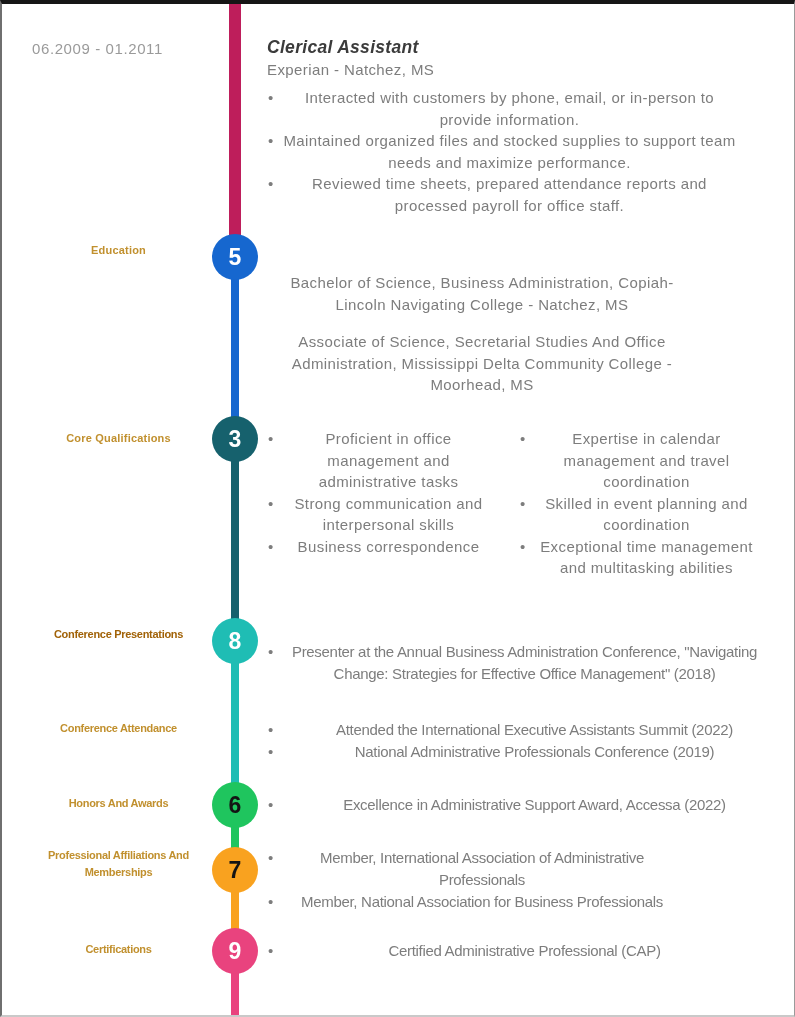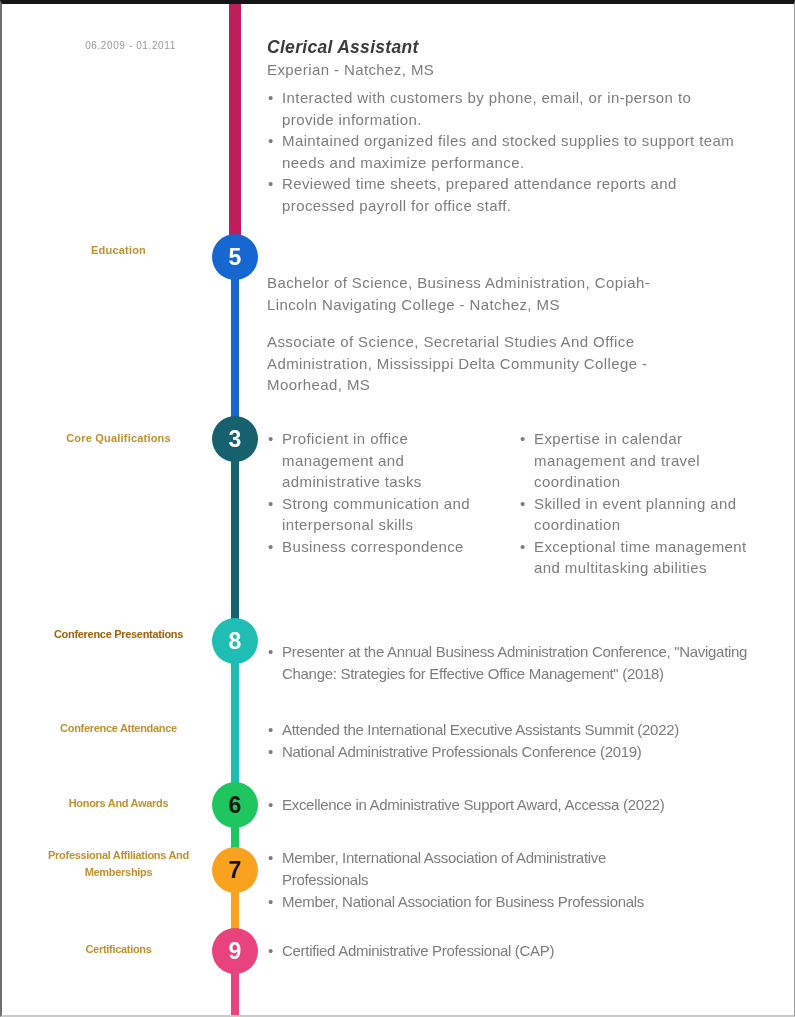--- a/index.html
+++ b/index.html
@@ -48,24 +48,24 @@
     position: absolute;
     left: 30px; width: 173px;
     text-align: center;
     font-size: 11px; font-weight: bold;
     line-height: 17px;
     letter-spacing: 0.2px;
   }
 
   
   .content { position: absolute; left: 265px; font-size: 15px; line-height: 21.5px; letter-spacing: 0.4px; }
-  .muted { color: #7d7d7d; }
+  .muted { color: #7d7d7d; text-align: center; }
   .date-range {
-    position: absolute; left: 42px; top: 36px; width: 173px;
-    text-align: center; font-size: 10px; color: #9a9a9a; letter-spacing: 0.6px;
+    position: absolute; left: 30px; top: 36px; width: 173px;
+    text-align: left; font-size: 15px; color: #9a9a9a; letter-spacing: 0.6px;
   }
   .job-title {
     position: absolute; left: 265px; top: 33px;
     font-size: 17.5px; font-weight: bold; font-style: italic;
     color: #3b3b3b; letter-spacing: 0.3px;
   }
   .job-company { position: absolute; left: 265px; top: 57px; font-size: 15px; color: #7d7d7d; letter-spacing: 0.4px; }
 
   ul.bullets { list-style: none; }
   ul.bullets li { position: relative; padding-left: 15px; }

